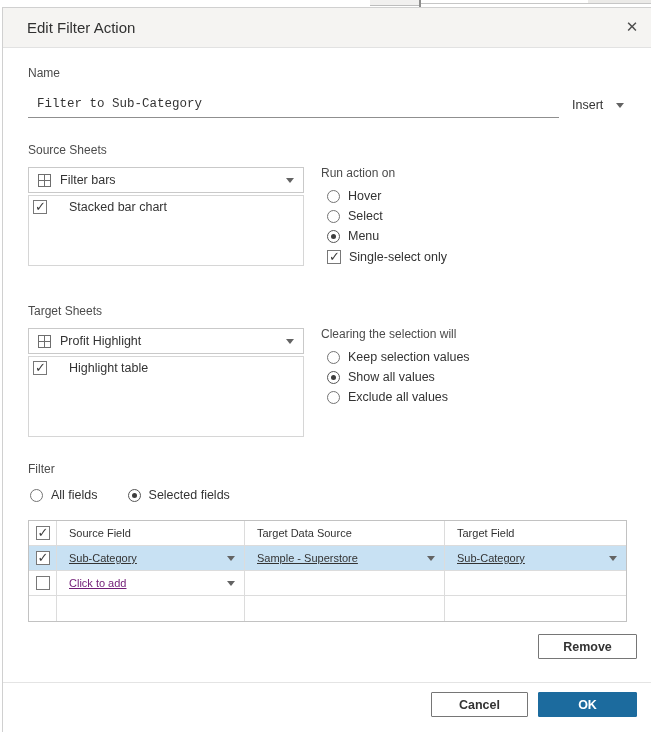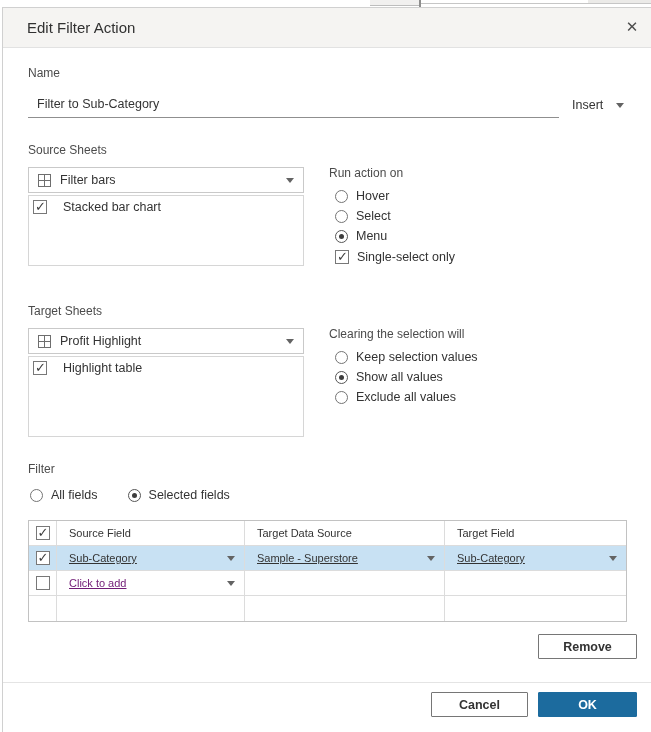--- a/index.html
+++ b/index.html
@@ -23,52 +23,52 @@
   .dlg-title { position:absolute; left:24px; top:11px; font-size:15px; color:#313131; }
   .close-btn { position:absolute; right:9px; top:9px; width:20px; height:20px;
     font-size:15px; color:#4d4d4d; text-align:center; line-height:20px; cursor:pointer; }
 
   .sec-label { position:absolute; font-size:12px; color:#4b4b4b; }
 
   
   .name-row { position:absolute; left:25px; top:84px; width:531px; height:26px;
     border-bottom:1px solid #8f8f8f; }
   .name-input { width:100%; height:100%; border:none; outline:none; background:transparent;
-    font-family:Liberation Sans, sans-serif; font-size:12.5px; color:#333; padding:0 0 2px 9px; }
+    font-family:Liberation Mono, monospace; font-size:12.5px; color:#333; padding:0 0 2px 9px; }
   .insert-ctl { position:absolute; left:569px; top:90px; display:flex; align-items:center;
     gap:13px; cursor:pointer; }
   .insert-lbl { font-size:12.5px; color:#333; }
 
   .caret { width:0; height:0; border-left:4px solid transparent; border-right:4px solid transparent;
     border-top:5px solid #636363; display:inline-block; }
 
   
   .combo { position:absolute; width:276px; height:26px; border:1px solid #c9c9c9; background:#fff;
     display:flex; align-items:center; padding:0 9px; gap:9px; cursor:pointer; }
   .combo-label { font-size:12.5px; color:#333; flex:1; }
   .grid-icon { width:13px; height:13px; border:1px solid #6e6e6e; position:relative; flex:none; }
   .grid-icon::before { content:""; position:absolute; left:0; right:0; top:5px; height:1px; background:#6e6e6e; }
   .grid-icon::after  { content:""; position:absolute; top:0; bottom:0; left:5px; width:1px; background:#6e6e6e; }
 
   .sheet-list { position:absolute; width:276px; border:1px solid #d6d6d6; background:#fff; }
-  .sheet-item { display:flex; align-items:center; gap:16px; padding:4px 0 0 4px; }
+  .sheet-item { display:flex; align-items:center; gap:22px; padding:4px 0 0 4px; }
   .sheet-item-label { font-size:12.5px; color:#333; }
 
   
   .cb { width:14px; height:14px; border:1px solid #787878; background:#fff;
     display:inline-block; position:relative; flex:none; cursor:pointer; }
   .cb.checked::after { content:"\2713"; position:absolute; left:1px; top:-2px;
     font-size:13px; color:#3c3c3c; }
   .radio { width:13px; height:13px; border:1px solid #747474; border-radius:50%;
     background:#fff; display:inline-block; position:relative; flex:none; cursor:pointer; }
   .radio.selected { border-color:#565656; }
   .radio.selected::after { content:""; position:absolute; left:3px; top:3px; width:5px; height:5px;
     border-radius:50%; background:#3d3d3d; }
 
-  .opt-group { position:absolute;margin-left:8px; }
+  .opt-group { position:absolute; }
   .opt-group-label { font-size:12px; color:#4b4b4b; }
   .opt-rows { margin-top:6px; }
   .opt-row { display:flex; align-items:center; gap:8px; height:20px; padding-left:6px; }
   .opt-row-label { font-size:12.5px; color:#333; }
 
   .filter-radios { position:absolute; left:25px; top:477px; display:flex; gap:28px; }
   .filter-radios .opt-row { padding-left:2px; }
 
   
   .filter-table { position:absolute; left:25px; top:512px; width:599px;

